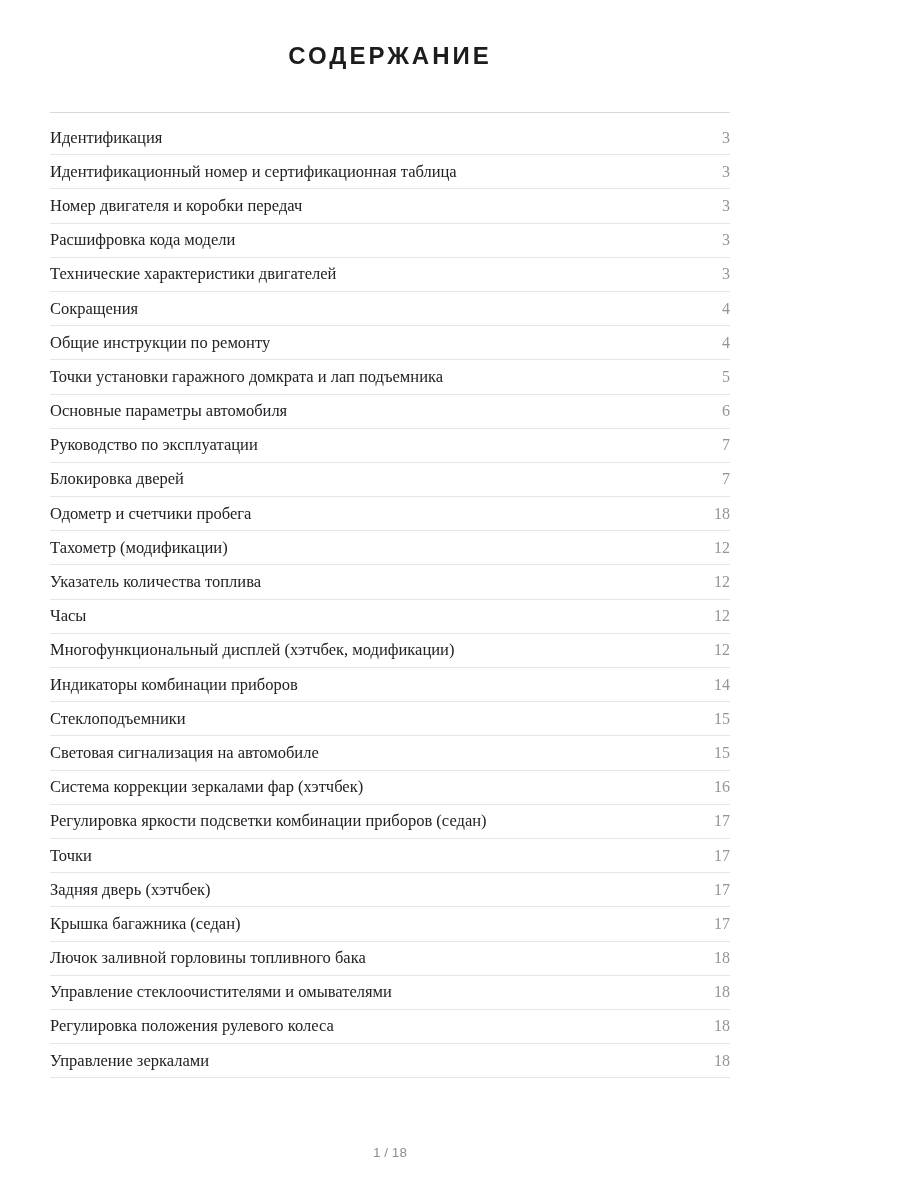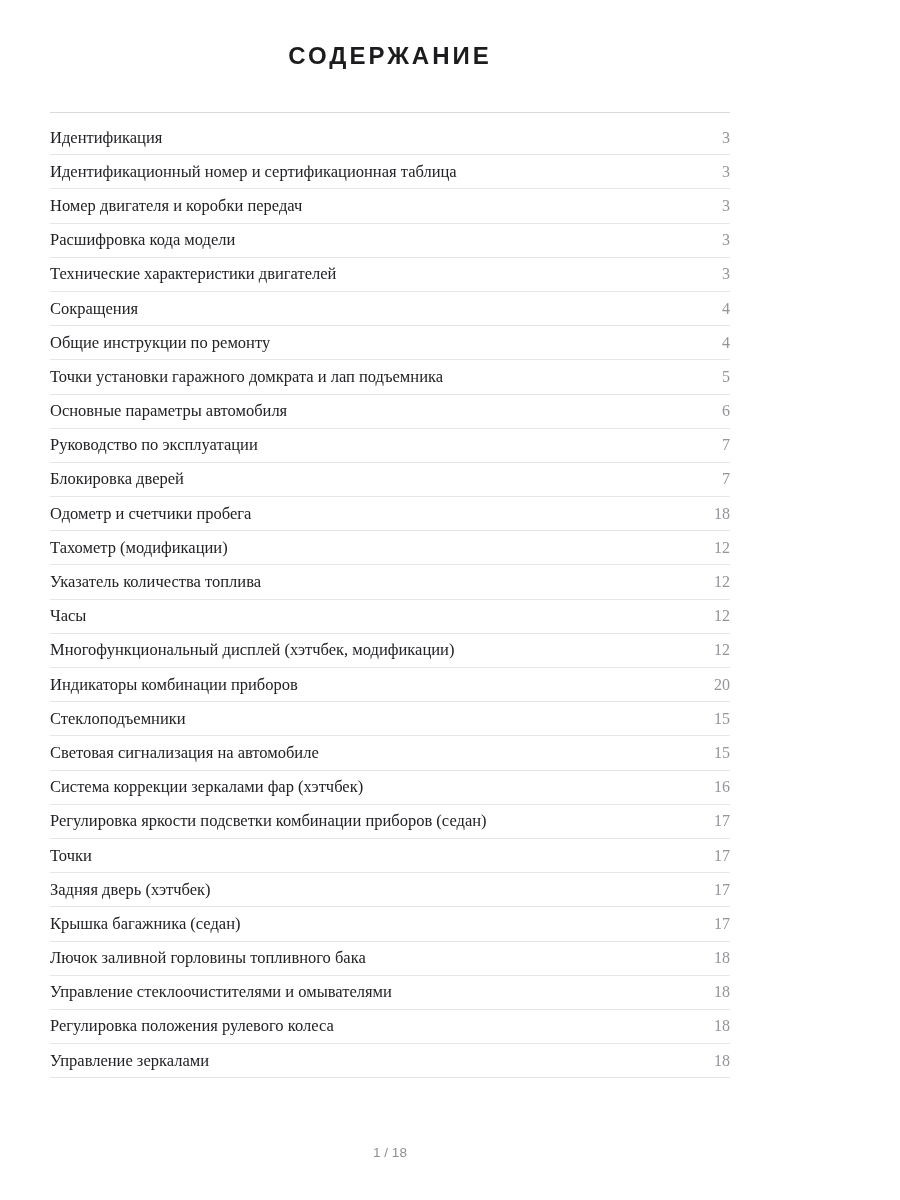--- a/index.html
+++ b/index.html
@@ -141,21 +141,21 @@
       <div class="toc-row">
         <span class="toc-label">Часы</span>
         <span class="toc-page">12</span>
       </div>
       <div class="toc-row">
         <span class="toc-label">Многофункциональный дисплей (хэтчбек, модификации)</span>
         <span class="toc-page">12</span>
       </div>
       <div class="toc-row">
         <span class="toc-label">Индикаторы комбинации приборов</span>
-        <span class="toc-page">20</span>
+        <span class="toc-page">14</span>
       </div>
       <div class="toc-row">
         <span class="toc-label">Стеклоподъемники</span>
         <span class="toc-page">15</span>
       </div>
       <div class="toc-row">
         <span class="toc-label">Световая сигнализация на автомобиле</span>
         <span class="toc-page">15</span>
       </div>
       <div class="toc-row">

